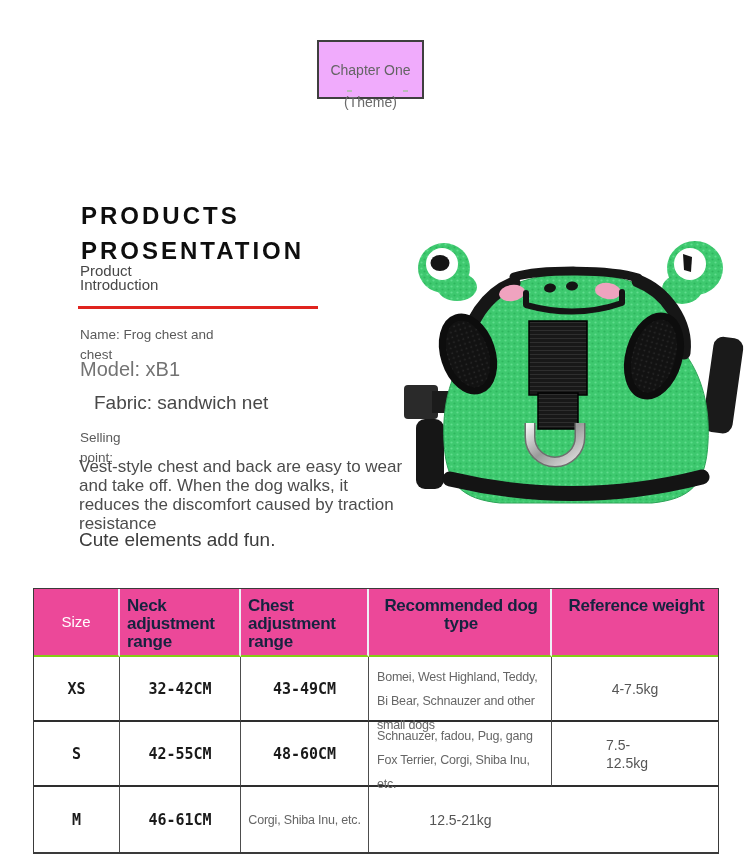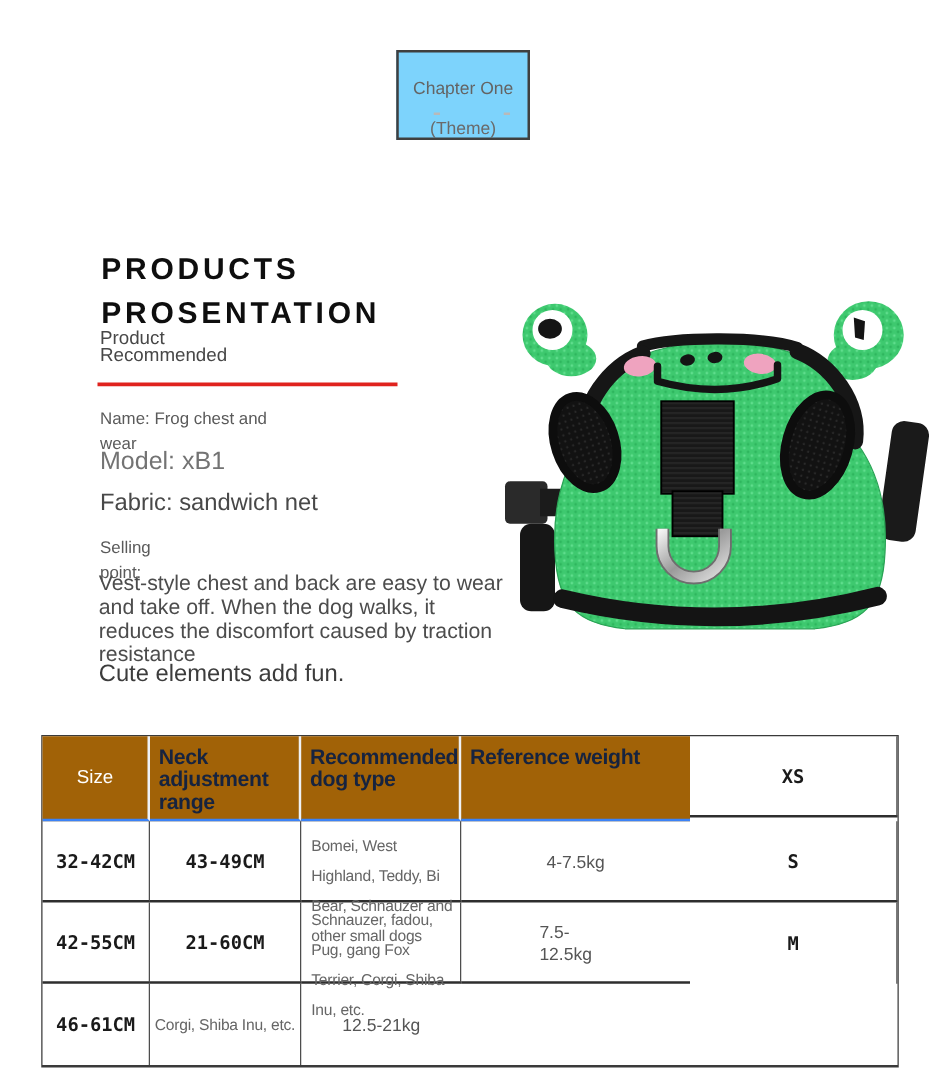--- a/index.html
+++ b/index.html
@@ -1,55 +1,55 @@
 <!DOCTYPE html>
 <html><head>
 <meta charset="utf-8">
 <style>
   * { margin:0; padding:0; box-sizing:border-box; }
   html,body { width:750px; height:860px; background:#ffffff;
               font-family:"Liberation Sans", sans-serif; position:relative; overflow:hidden; }
   .abs { position:absolute; }
 
   
-  .chapter-box { left:317px; top:40px; width:107px; height:72px;
-                 border:2px solid #3f3f3f; background:#7dd3fc; text-align:center; }
+  .chapter-box { left:317px; top:40px; width:107px; height:59px;
+                 border:2px solid #3f3f3f; background:#f0abfc; text-align:center; }
   .chapter-line1 { margin-top:20px; font-size:14px; color:#646464; }
   .chapter-line2 { margin-top:16px; font-size:14px; color:#6a6a6a; }
   .dash { position:absolute; top:48px; width:5px; height:2px; background:#b9b9b9; }
   .dash.d1 { left:28px; } .dash.d2 { left:84px; }
 
   
   .big-title { left:81px; top:198px; font-size:24px; font-weight:bold; color:#0e0e0e;
                letter-spacing:3px; line-height:35px; }
   .sub-title { left:80px; top:264px; font-size:15px; color:#474747; line-height:14px; }
   .red-line  { left:78px; top:306px; width:240px; height:3px; background:#e0231e; }
 
   
   .t-small { font-size:13.5px; color:#5a5a5a; line-height:20px; }
   .name-block    { left:80px; top:325px; }
   .model-line    { left:80px; top:358px; font-size:20px; color:#737373; }
-  .fabric-line   { left:80px; top:392px; font-size:19px; color:#484848; }
+  .fabric-line   { left:94px; top:392px; font-size:19px; color:#484848; }
   .selling-block { left:80px; top:428px; }
   .desc-par  { left:79px; top:457px; width:326px; font-size:17px; color:#4c4c4c; line-height:19px; }
   .cute-line { left:79px; top:529px; font-size:19px; color:#3c3c3c; }
 
   
   .photo { left:402px; top:237px; width:348px; height:300px; }
 
   
   .size-table { left:33px; top:588px; width:686px; background:#fff;
                 display:grid; grid-template-columns:86px 121px 128px 183px 166px;
                 border:1px solid #3a3a3a; border-bottom-width:2px; }
-  .th { background:#a16207; height:68px; color:#16233f; font-weight:bold; font-size:17px;
+  .th { background:#ec4899; height:68px; color:#16233f; font-weight:bold; font-size:17px;
         line-height:18px; letter-spacing:-0.3px; padding:8px 4px 0 7px;
-        border-right:2px solid #eef1f6; border-bottom:2px solid #3b82f6; }
+        border-right:2px solid #eef1f6; border-bottom:2px solid #84cc16; }
   .th.c-size { color:#ffffff; font-weight:normal; font-size:15px; letter-spacing:0;
                display:flex; align-items:center; justify-content:center; padding:0; }
-  .th.center { text-align:left; }
+  .th.center { text-align:center; }
   .th.last { border-right:none; }
   .td { height:65px; display:flex; align-items:center; justify-content:center;
         border-right:1px solid #4d4d4d; border-bottom:2px solid #2e2e2e;
         font-family:"DejaVu Sans Mono", monospace; font-weight:bold;
         font-size:15px; color:#1a1a1a; }
   .td.lastcol { border-right:none; }
   .row-last .td, .td.rl { border-bottom:none; }
   .td.dogtype { display:block; font-family:"Liberation Sans", sans-serif; font-weight:normal;
                 font-size:12.5px; color:#666; line-height:24px; text-align:left;
                 padding:8px 4px 0 8px; letter-spacing:-0.2px;
@@ -70,27 +70,27 @@
   <span class="dash d2"></span>
   <div class="chapter-line2">(Theme)</div>
 </div>
 
 <div class="abs big-title">
   <div>PRODUCTS</div>
   <div>PROSENTATION</div>
 </div>
 <div class="abs sub-title">
   <div>Product</div>
-  <div>Recommended</div>
+  <div>Introduction</div>
 </div>
 <div class="abs red-line"></div>
 
 <div class="abs name-block t-small">
   <div>Name: Frog chest and</div>
-  <div>wear</div>
+  <div>chest</div>
 </div>
 <div class="abs model-line">Model: xB1</div>
 <div class="abs fabric-line">Fabric: sandwich net</div>
 <div class="abs selling-block t-small">
   <div>Selling</div>
   <div>point:</div>
 </div>
 <div class="abs desc-par">Vest-style chest and back are easy to wear and take off. When the dog walks, it reduces the discomfort caused by traction resistance</div>
 <div class="abs cute-line">Cute elements add fun.</div>
 
@@ -161,32 +161,33 @@
   </g>
   <path d="M128,186 v14 a25,25 0 0 0 50,0 v-14" fill="none" stroke="#6e6e6e" stroke-width="11"></path>
   <path d="M128,186 v14 a25,25 0 0 0 50,0 v-14" fill="none" stroke="url(#metal)" stroke-width="8"></path>
 
   <path d="M48,242 Q174,272 300,240" stroke="#141414" stroke-width="15" fill="none" stroke-linecap="round"></path>
 </svg>
 
 <div class="abs size-table">
   <div class="th c-size">Size</div>
   <div class="th">Neck adjustment range</div>
+  <div class="th">Chest adjustment range</div>
   <div class="th center">Recommended dog type</div>
   <div class="th center last">Reference weight</div>
 
   <div class="td">XS</div>
   <div class="td">32-42CM</div>
   <div class="td">43-49CM</div>
   <div class="td dogtype">Bomei, West Highland, Teddy, Bi Bear, Schnauzer and other small dogs</div>
   <div class="td weight lastcol">4-7.5kg</div>
 
   <div class="td">S</div>
   <div class="td">42-55CM</div>
-  <div class="td">21-60CM</div>
+  <div class="td">48-60CM</div>
   <div class="td dogtype r2">Schnauzer, fadou, Pug, gang Fox Terrier, Corgi, Shiba Inu, etc.</div>
   <div class="td weight lastcol">
     <span class="wrap-narrow">7.5-12.5kg</span>
   </div>
 
   <div class="td rl">M</div>
   <div class="td rl">46-61CM</div>
   <div class="td dogtype center rl">
     <span class="wrap-m">Corgi, Shiba Inu, etc.</span>
   </div>

